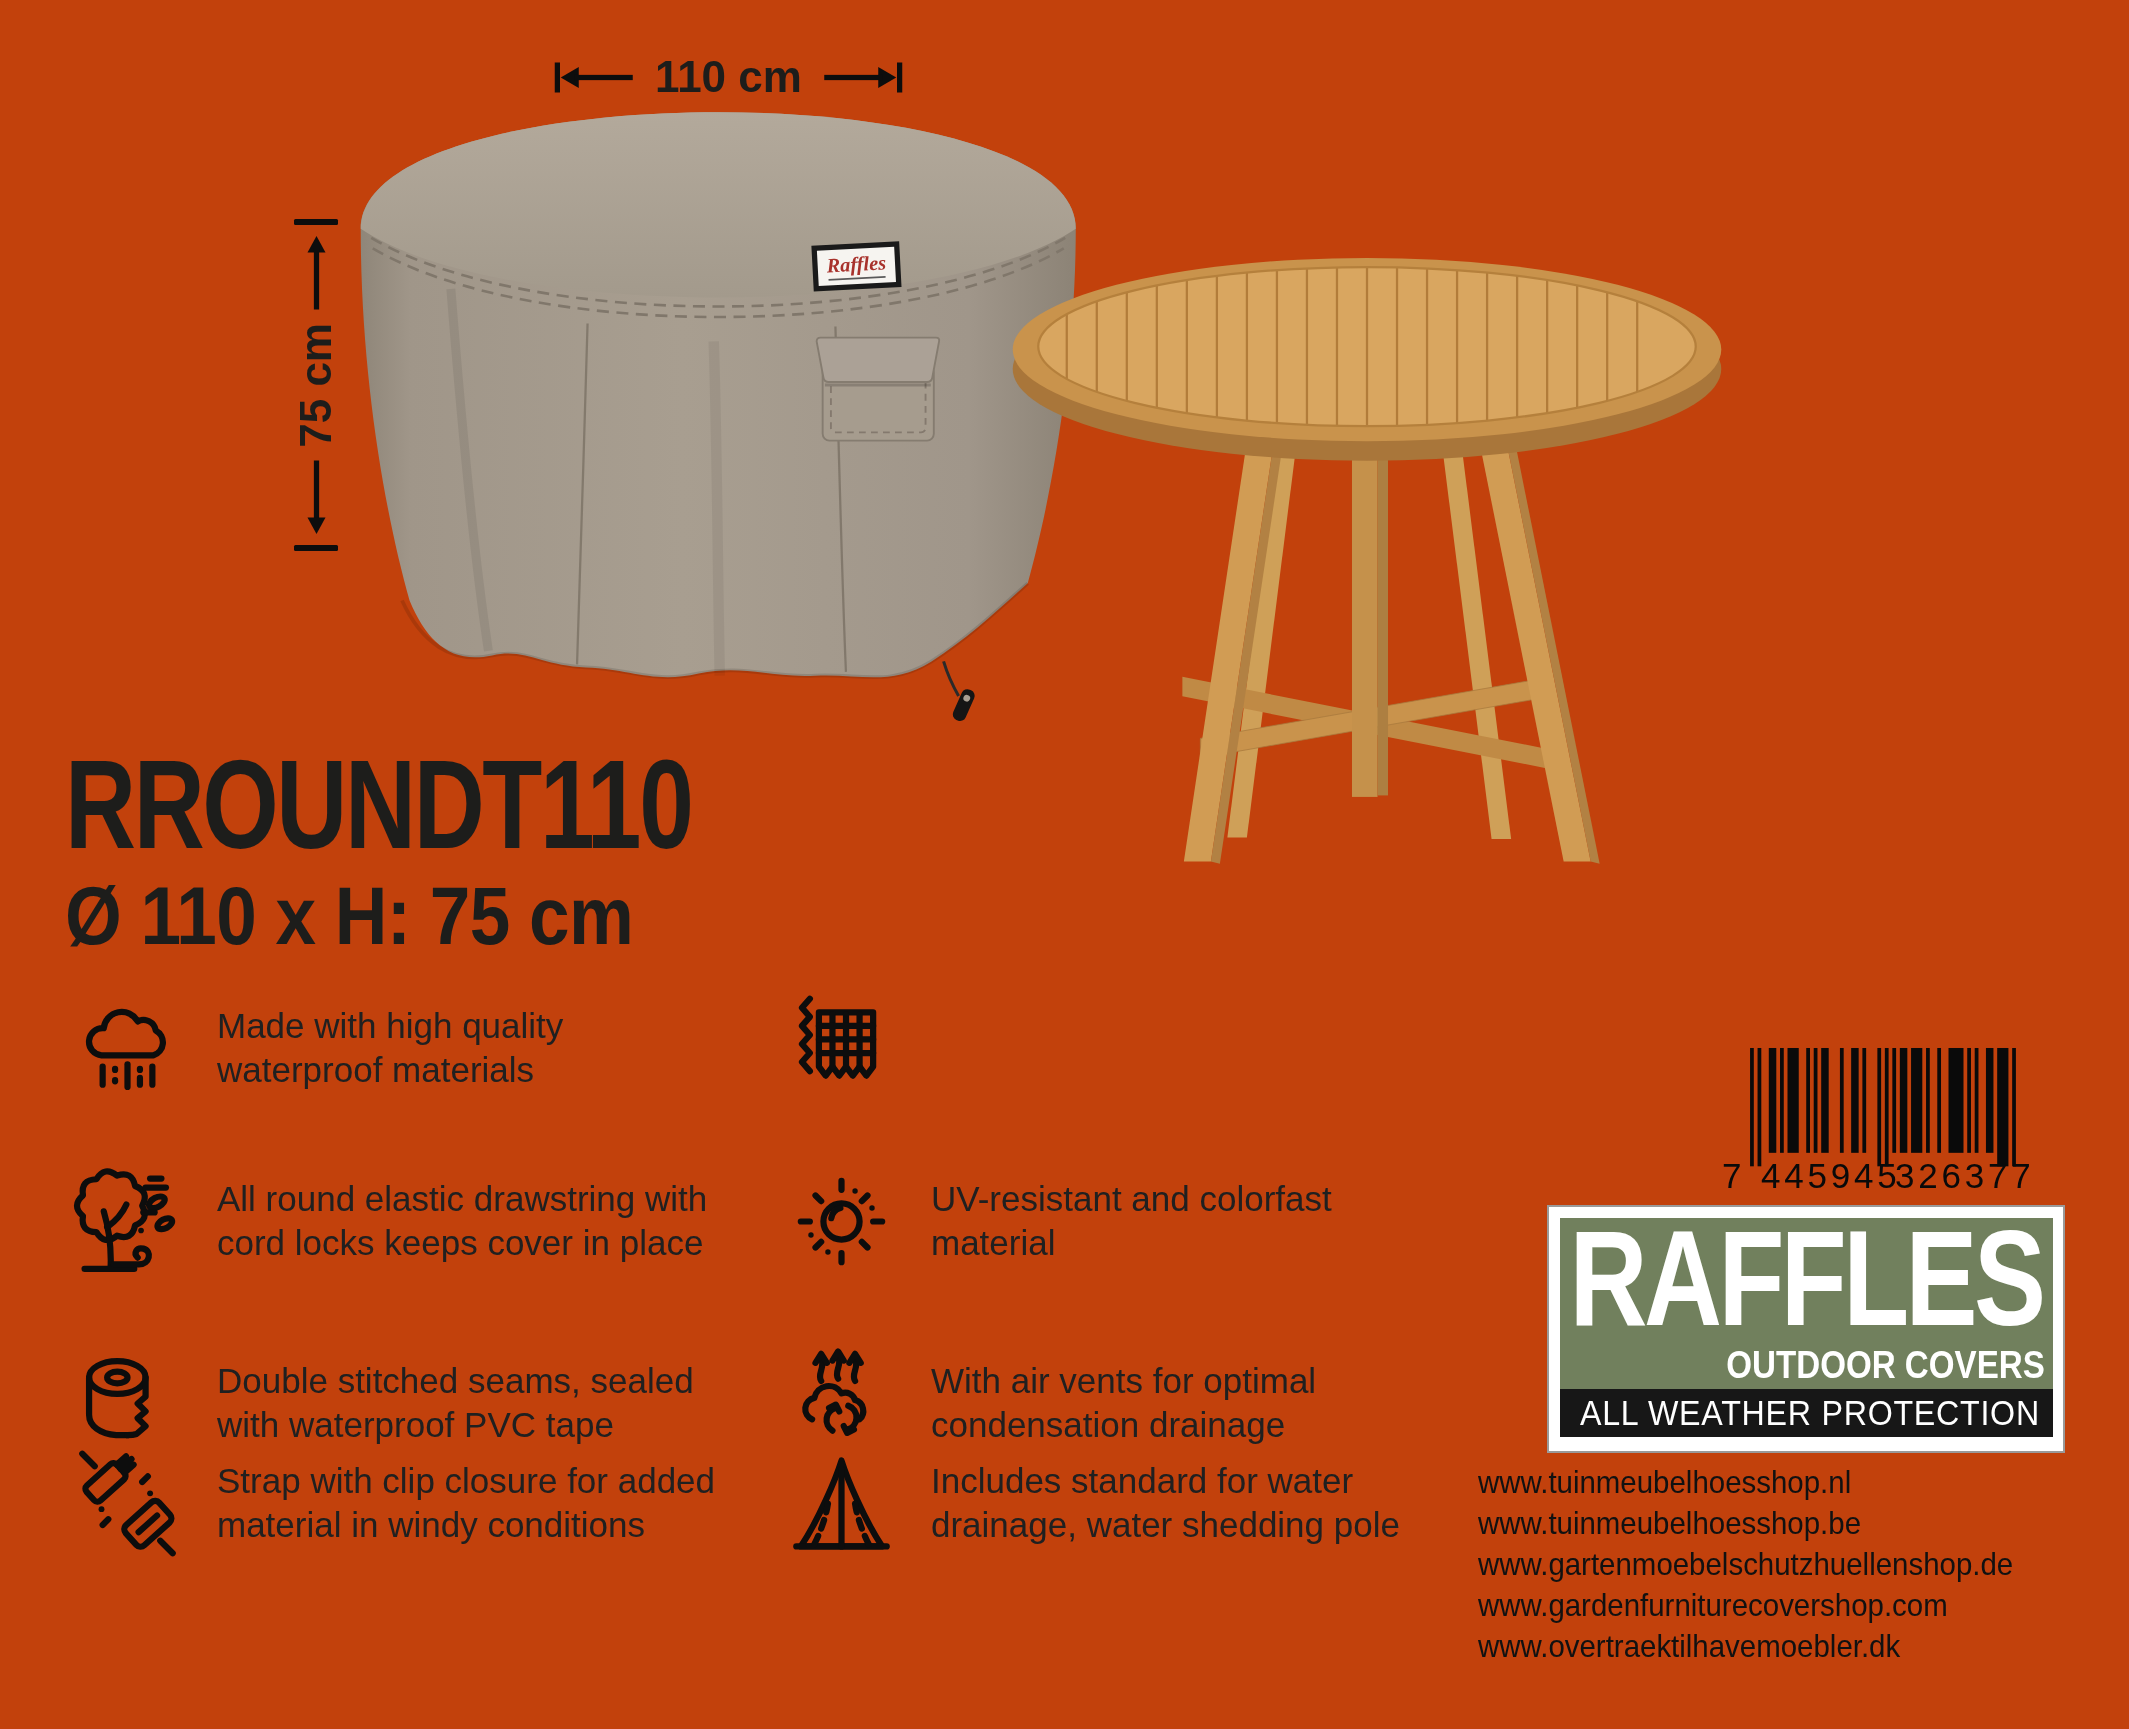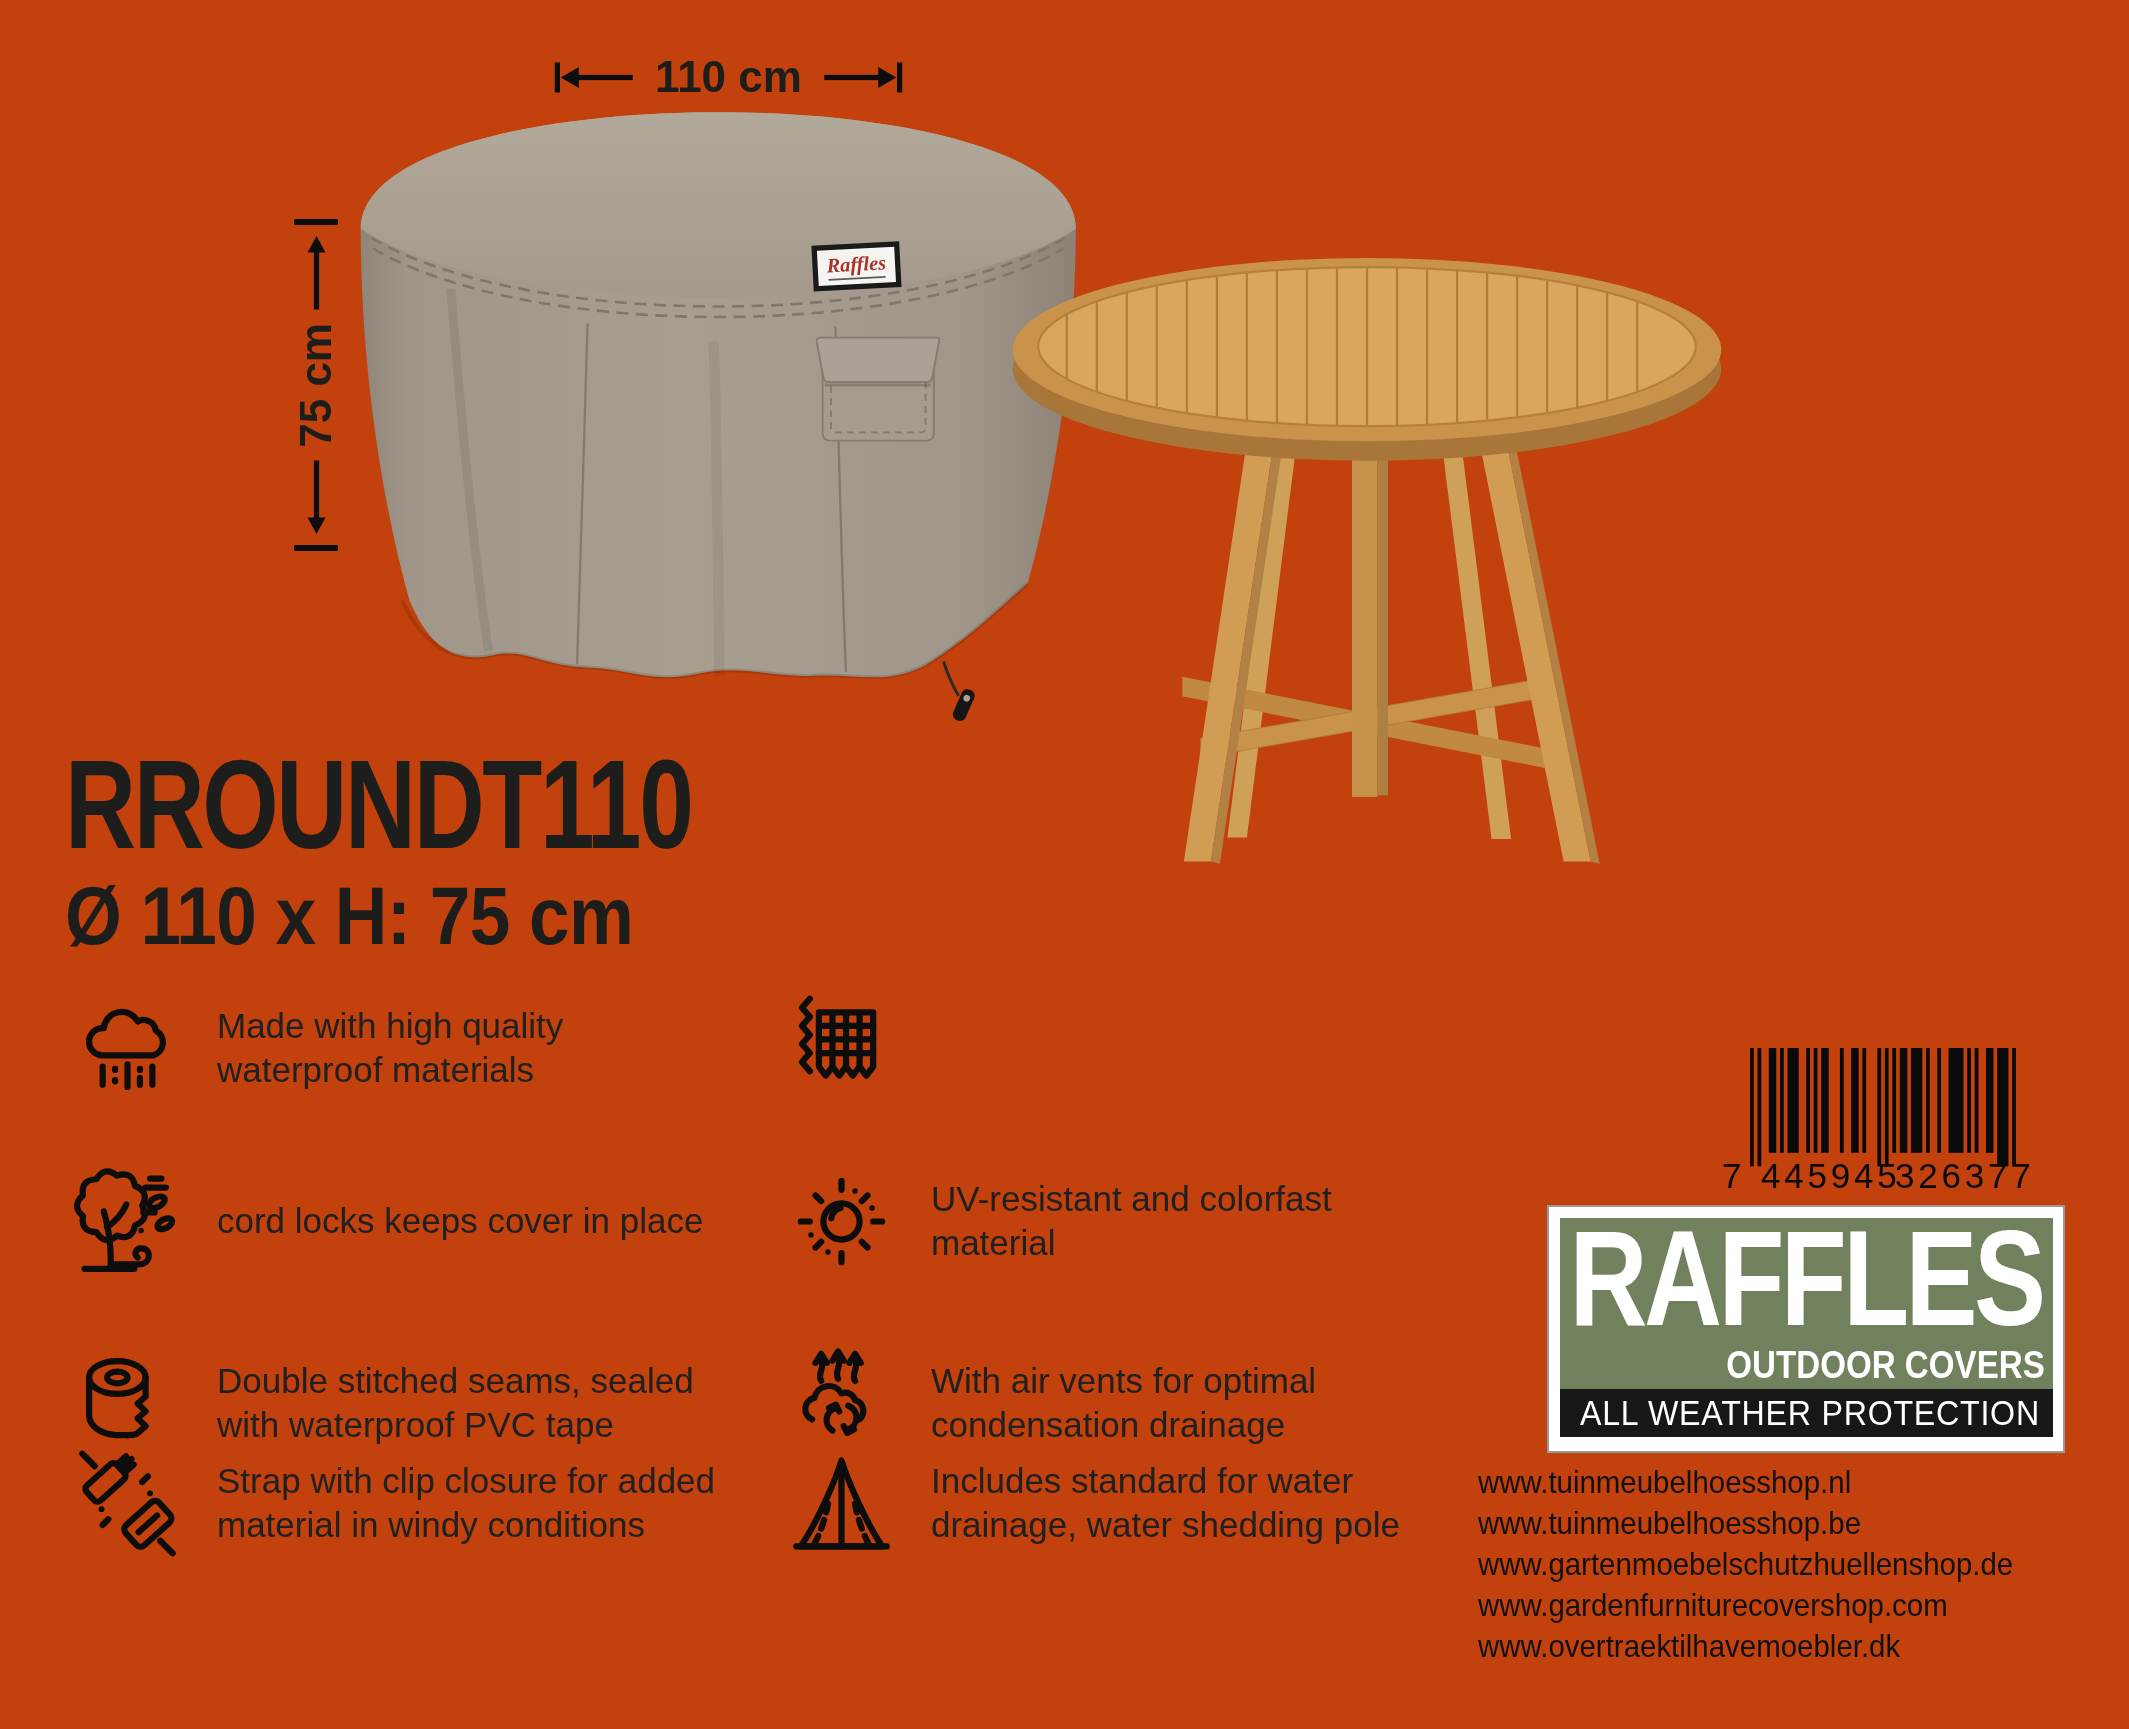--- a/index.html
+++ b/index.html
@@ -234,20 +234,21 @@
         <path d="M38 88 H60 C70 88 72 76 64 74 C58 72.5 55 78 59 82"></path>
         <path d="M70 12 H80"></path>
             <path d="M66 20 H84"></path>
         <ellipse cx="76" cy="33" rx="7.5" ry="4.2" transform="rotate(-28 76 33)"></ellipse>
         <path d="M64 42 H74"></path>
         <ellipse cx="83" cy="52" rx="7" ry="4" transform="rotate(-28 83 52)"></ellipse>
         <circle class="fl" cx="62" cy="58" r="2.5"></circle>
       </g>
         </svg></span>
     <div class="tx">
+      <div>All round elastic drawstring with</div>
         <div>cord locks keeps cover in place</div>
     </div>
   </div>
 
   <div class="feat c1 r3">
     <span class="ic">
       <svg viewBox="0 0 100 100">
           <g class="st">
         <ellipse cx="41" cy="27" rx="25" ry="14.5"></ellipse>
         <ellipse cx="41" cy="27" rx="9" ry="5.2"></ellipse>

